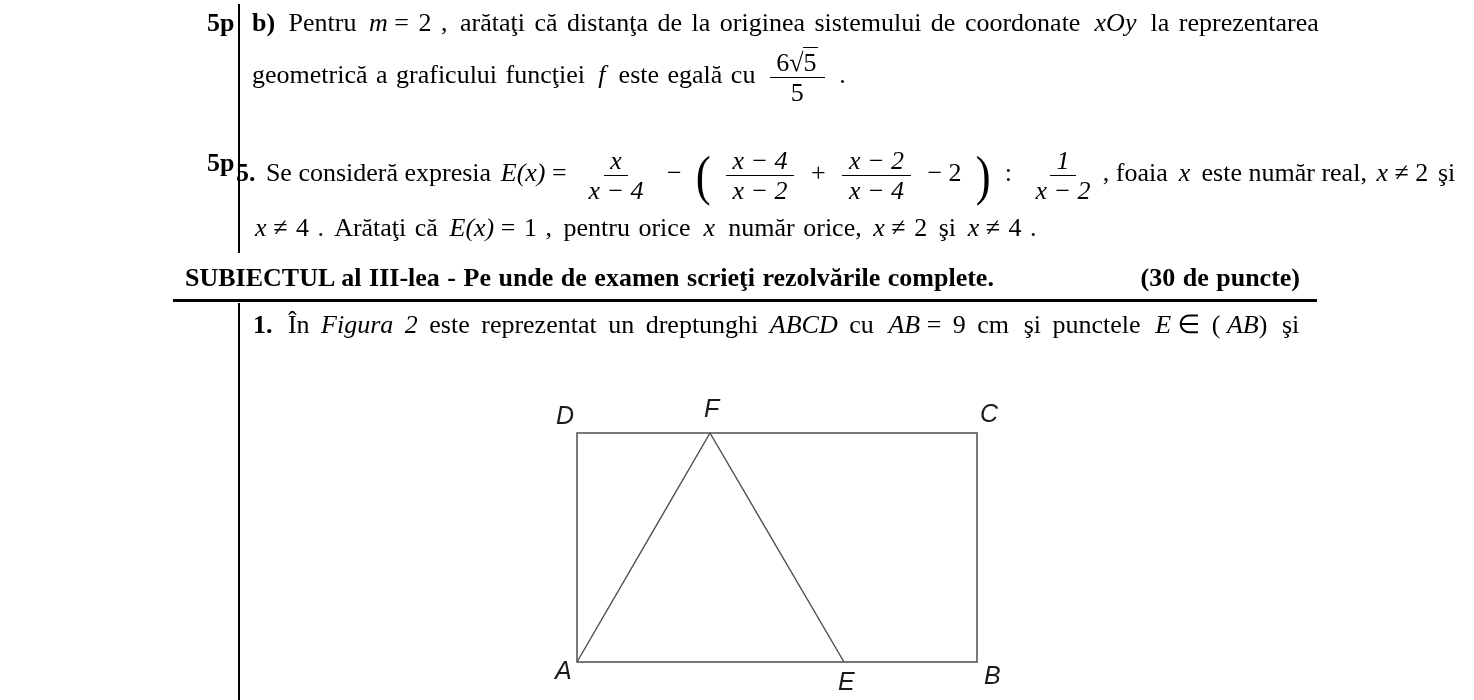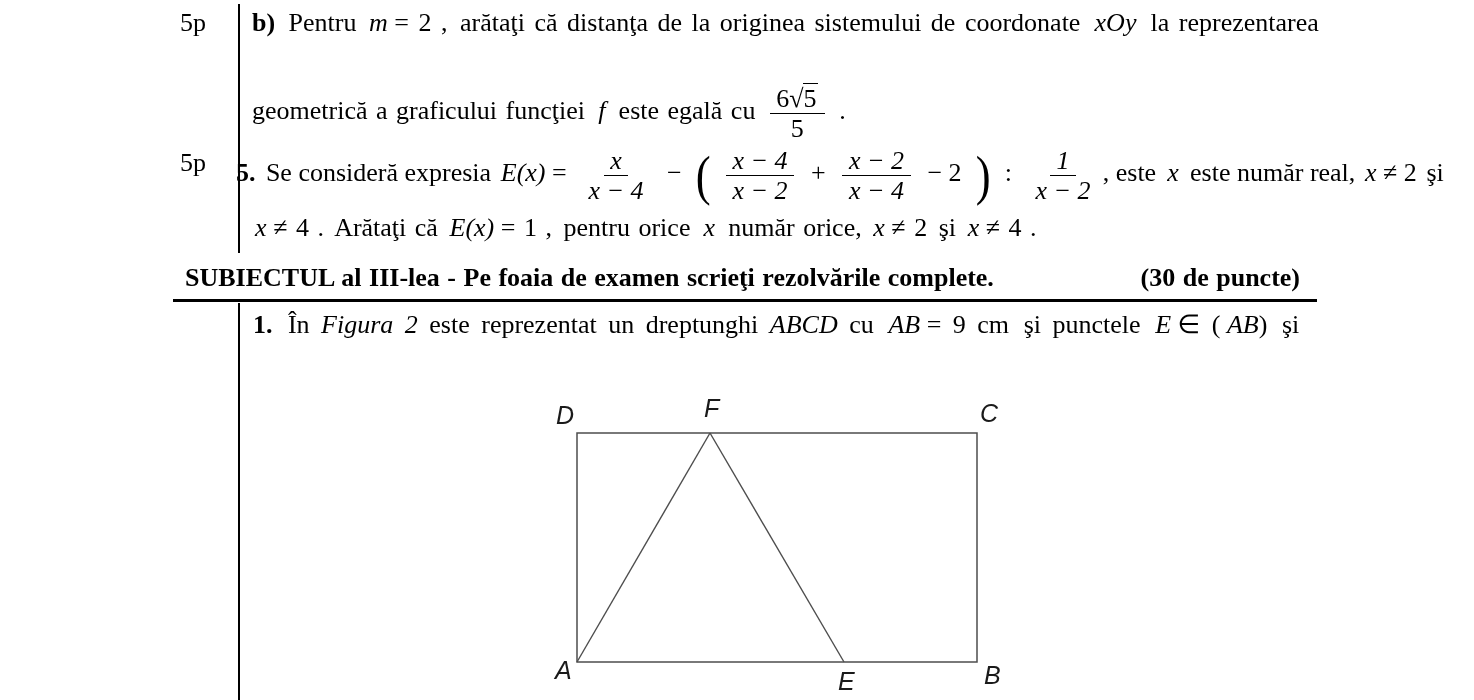--- a/index.html
+++ b/index.html
@@ -21,21 +21,21 @@
   }
   .frac .num{border-bottom:1.5px solid #000;padding:0 .25em;}
   .frac .den{padding:0 .25em;}
   .mathit{font-style:italic;}
   .upright{font-style:normal;}
   .bigp{
     display:inline-block;font-size:215%;line-height:1;
     vertical-align:middle;transform:scaleX(.8);margin:0 .02em;
   }
   .sqrt-rad{border-top:1.7px solid #000;padding:0 2px 0 0;}
-  .pts{position:absolute;left:180px;font-weight:normal;line-height:34px;}
+  .pts{position:absolute;left:207px;font-weight:bold;line-height:34px;}
   .vrule{position:absolute;left:238px;width:2px;background:#000;}
   .vrule-top{top:4px;height:249px;}
   .vrule-bottom{top:303px;height:397px;}
   .hrule{position:absolute;left:173px;top:299px;width:1144px;height:3px;background:#000;}
   .heading{
     position:absolute;left:185px;top:261px;width:1115px;
     display:flex;justify-content:space-between;
     font-weight:bold;line-height:34px;white-space:nowrap;word-spacing:1px;
   }
   .figlabel{
@@ -60,21 +60,21 @@
 
   <div class="line ws3" style="top:6px;left:252px">
     <b class="lbl">b)</b>
     <span>Pentru</span>
     <span class="mpair"><i>m</i><span class="r">= 2 ,</span></span>
     <span>arătaţi că distanţa de la originea sistemului de coordonate</span>
     <i class="mvar">xOy</i>
     <span>la reprezentarea</span>
   </div>
 
-  <div class="line ws2" style="top:84px;left:252px">
+  <div class="line ws2" style="top:48px;left:252px">
     <span>geometrică a graficului funcţiei</span>
     <i class="mvar">f</i>
     <span>este egală cu</span>
     <span class="frac">
       <span class="num upright"><span>6</span><span>√</span><span class="sqrt-rad">5</span></span>
       <span class="den upright">5</span>
     </span>
     <span>.</span>
   </div>
 
@@ -96,41 +96,41 @@
     <span class="frac">
         <span class="num mathit">x − 2</span>
         <span class="den mathit">x − 4</span>
       </span>
     <span class="op">− 2</span>
     <span class="bigp">)</span>
     <span class="op">:</span>
     <span class="frac">
         <span class="num mathit">1</span>
         <span class="den mathit">x − 2</span>
-      </span><span>, este</span>
+      </span><span>, foaia</span>
     <i class="mvar">x</i>
     <span>este număr real,</span>
     <span class="mpair"><i>x</i><span class="r">≠ 2</span></span>
     <span>şi</span>
   </div>
 
   <div class="line ws2" style="top:211px;left:252px">
     <span class="mpair"><i>x</i><span class="r">≠ 4 .</span></span>
     <span>Arătaţi că</span>
     <span class="mpair"><i>E(x)</i><span class="r">= 1 ,</span></span>
     <span>pentru orice</span>
     <i class="mvar">x</i>
     <span>număr orice,</span>
     <span class="mpair"><i>x</i><span class="r">≠ 2</span></span>
     <span>şi</span>
     <span class="mpair"><i>x</i><span class="r">≠ 4 .</span></span>
   </div>
 
   <div class="heading">
-    <span>SUBIECTUL al III-lea - Pe foaia de examen scrieţi rezolvările complete.</span>
+    <span>SUBIECTUL al III-lea - Pe unde de examen scrieţi rezolvările complete.</span>
     <span>(30 de puncte)</span>
   </div>
 
   <div class="line ws5" style="top:308px;left:253px">
     <b class="lbl">1.</b>
     <span>În</span>
     <i>Figura 2</i>
     <span>este reprezentat un dreptunghi</span>
     <i>ABCD</i>
     <span>cu</span>

